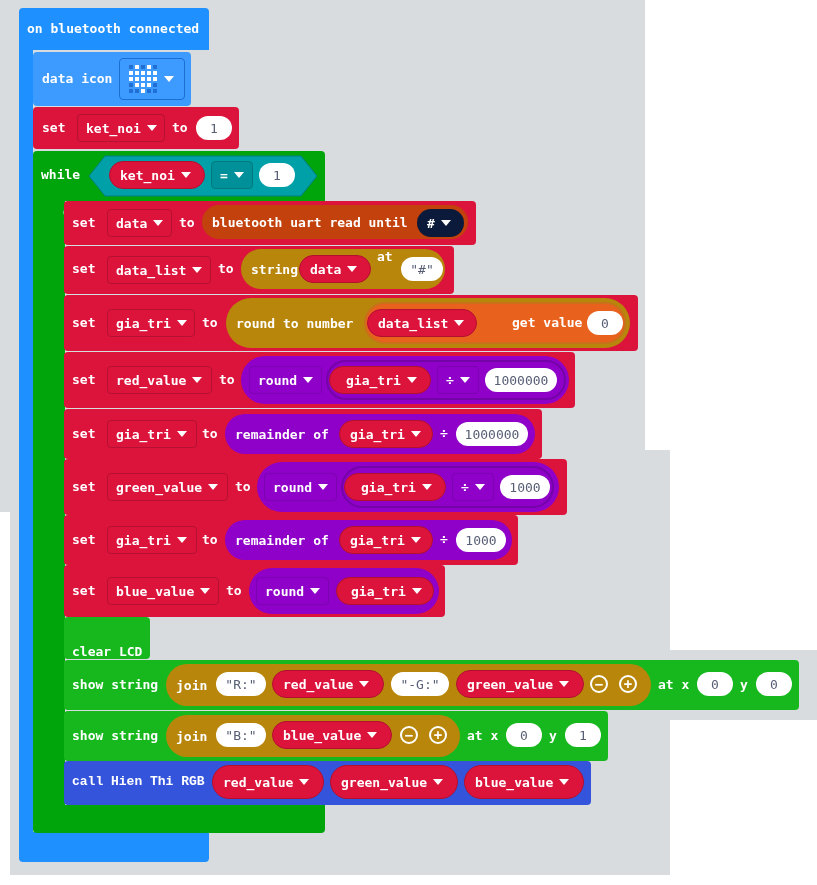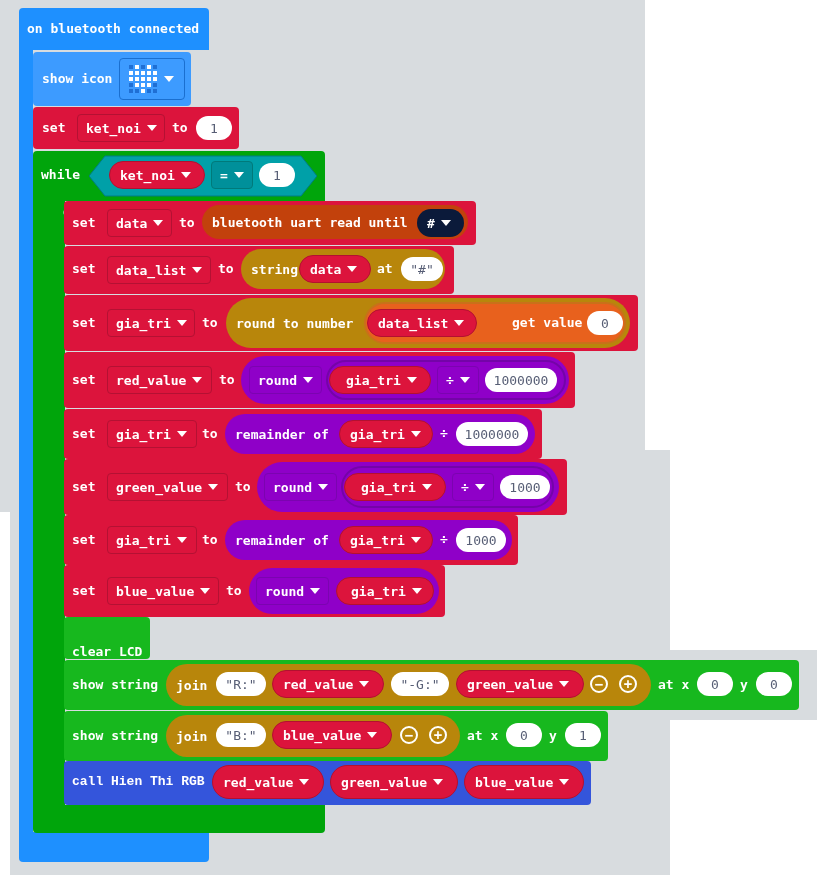--- a/index.html
+++ b/index.html
@@ -38,21 +38,21 @@
 <div class="ws" style="left:0;top:0;width:645px;height:512px;"></div>
 <div class="ws" style="left:10px;top:450px;width:660px;height:425px;"></div>
 <div class="ws" style="left:645px;top:650px;width:172px;height:70px;"></div>
 
 <div class="blk blue" style="left:19px;top:8px;width:190px;height:42px;border-radius:4px 4px 0 0;"></div>
 <div class="blk blue" style="left:19px;top:48px;width:14px;height:790px;border-radius:0;"></div>
 <div class="blk blue" style="left:19px;top:832px;width:190px;height:30px;border-radius:0 0 4px 4px;"></div>
 <span class="lbl" style="left:27px;top:21px;">on bluetooth connected</span>
 
 <div class="blk" style="left:33px;top:52px;width:158px;height:54px;background:#3d9bff;"></div>
-<span class="lbl" style="left:42px;top:71px;">show icon</span>
+<span class="lbl" style="left:42px;top:71px;">data icon</span>
 <div class="dd" style="left:119px;top:58px;width:66px;height:42px;border:1px solid #1a6fd0;background:#3d9bff;">
   <svg width="30" height="30" viewBox="0 0 30 30">
     <g fill="#ffffff">
       <rect x="1" y="1" width="4" height="4" fill="#1f6fd4"></rect>
         <rect x="7" y="1" width="4" height="4"></rect>
         <rect x="13" y="1" width="4" height="4" fill="#1f6fd4"></rect>
         <rect x="19" y="1" width="4" height="4"></rect>
         <rect x="25" y="1" width="4" height="4" fill="#1f6fd4"></rect>
       <rect x="1" y="7" width="4" height="4"></rect>
         <rect x="7" y="7" width="4" height="4"></rect>
@@ -128,21 +128,21 @@
     <span class="caret"></span>
   </div>
 <span class="lbl" style="left:218px;top:261px;">to</span>
 <div class="pill gold" style="left:241px;top:249px;width:204px;height:40px;border-radius:20px;">
     <span>string</span>
   </div>
 <div class="pill var" style="left:299px;top:255px;width:72px;">
     <span>data</span>
     <span class="caret"></span>
   </div>
-<span class="lbl" style="left:377px;top:261px;">at</span>
+<span class="lbl" style="left:377px;top:249px;">at</span>
 <div class="num" style="left:401px;top:257px;width:42px;">"#"</div>
 
 <div class="blk red" style="left:64px;top:295px;width:574px;height:56px;"></div>
 <span class="lbl" style="left:72px;top:315px;">set</span>
 <div class="dd dd-red" style="left:107px;top:309px;width:88px;">
     <span>gia_tri</span>
     <span class="caret"></span>
   </div>
 <span class="lbl" style="left:202px;top:315px;">to</span>
 <div class="pill gold" style="left:226px;top:298px;width:404px;height:50px;border-radius:25px;">

